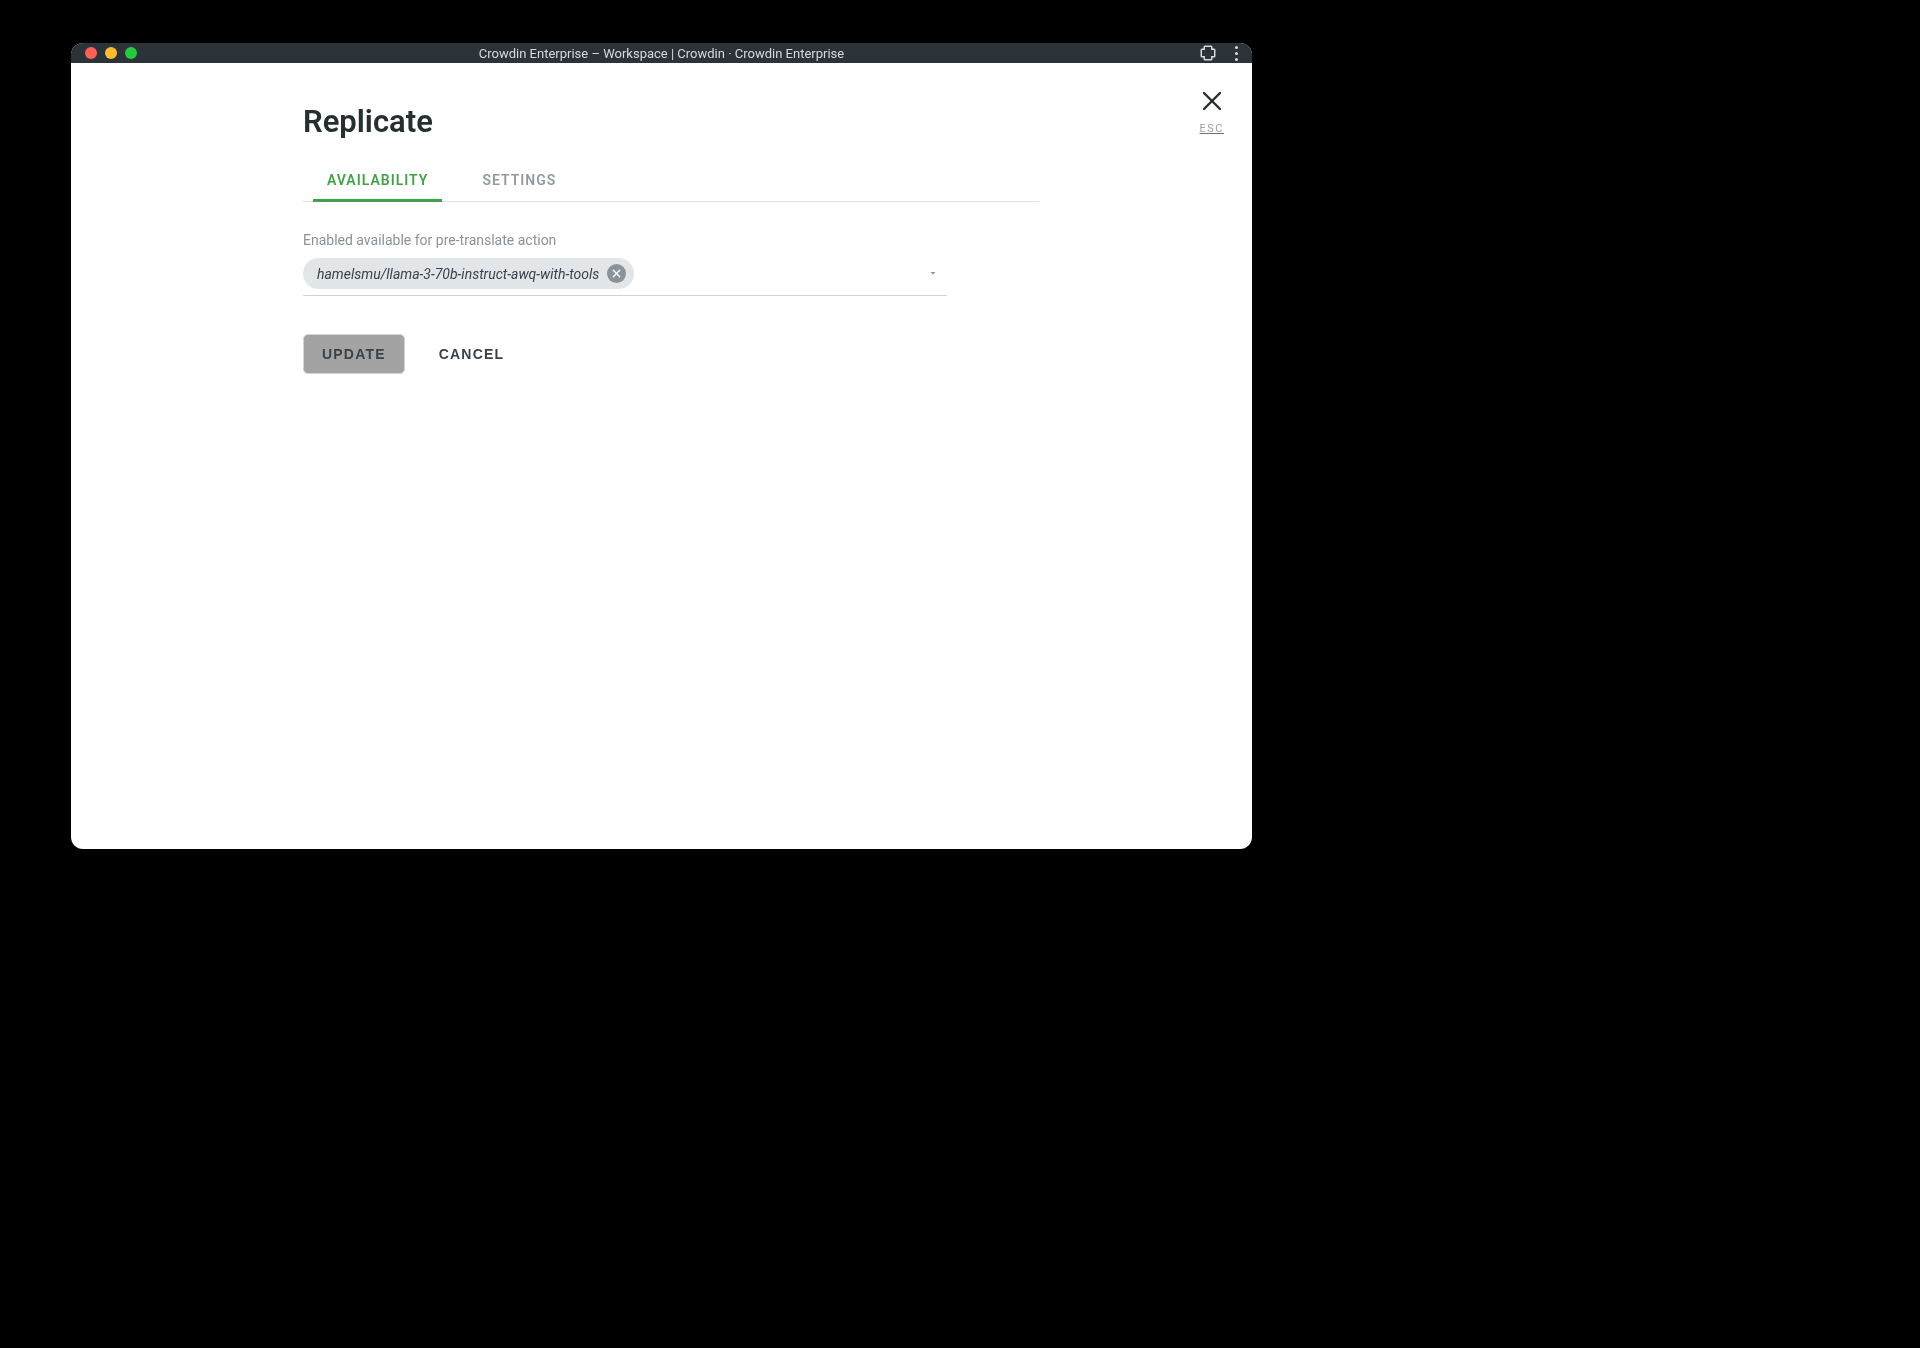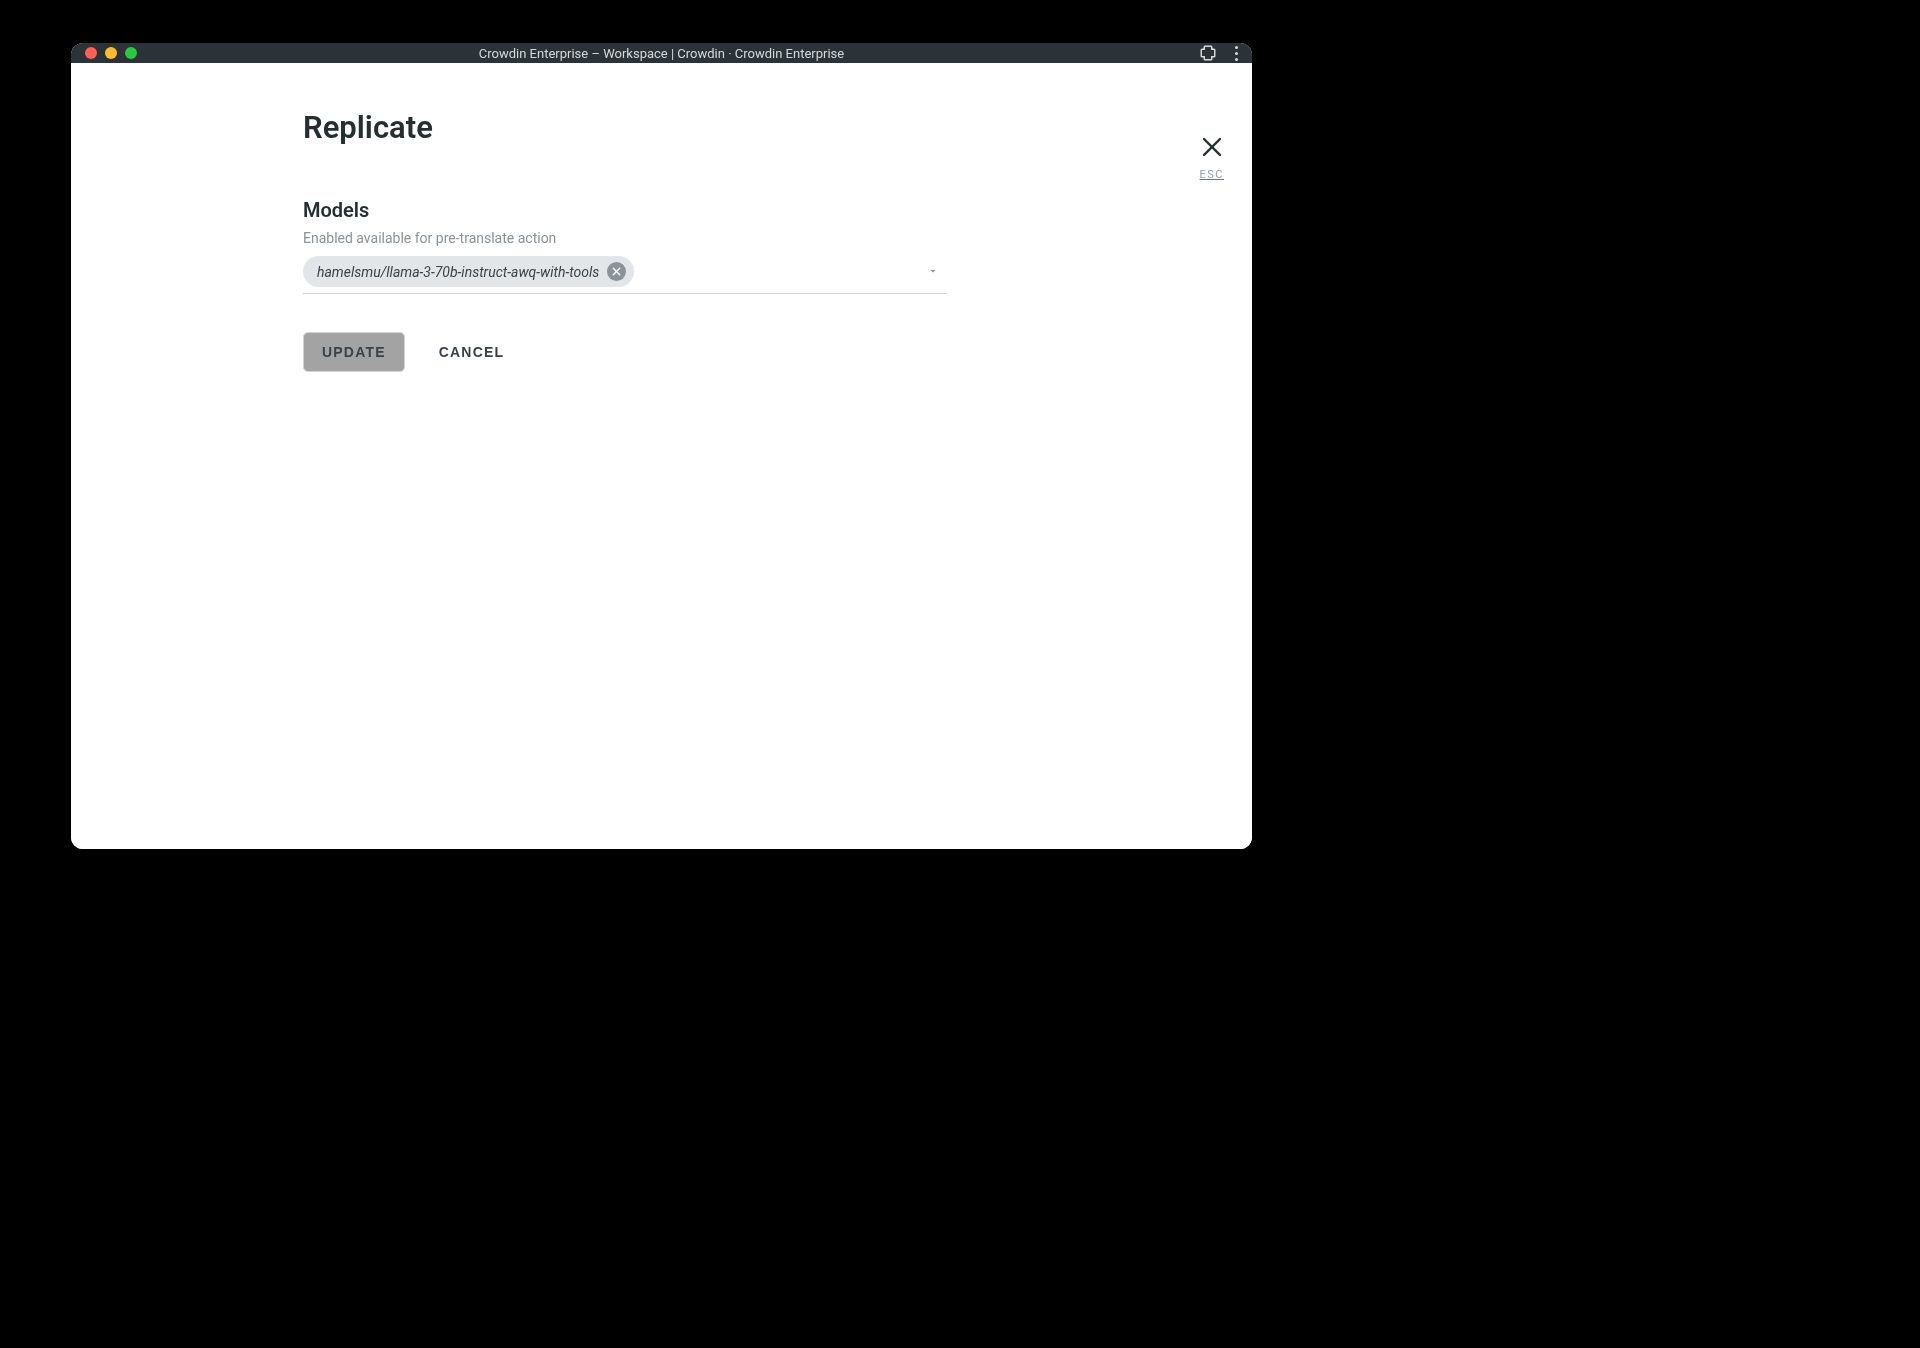--- a/index.html
+++ b/index.html
@@ -96,23 +96,23 @@
       cursor: pointer;
       font-weight: 300;
     }
     .close-esc {
       font-size: 11px;
       letter-spacing: 1.5px;
       margin-top: 4px;
       color: #9aa1a7;
     }
     .panel {
+      padding-top: 40px;
       padding-left: 232px;
       width: 968px;
-      margin-top: 46px;
     }
     .panel-title {
       font-size: 31px;
       font-weight: 600;
       color: #262f30;
       margin-bottom: 22px;
     }
     .tabs {
       display: flex;
       gap: 42px;
@@ -274,24 +274,27 @@
           <line x1="4" y1="4" x2="20" y2="20"></line>
           <line x1="20" y1="4" x2="4" y2="20"></line>
         </svg>
       </div>
       <div class="close-esc">ESC</div>
     </div>
 
     <div class="panel">
       <h1 class="panel-title">Replicate</h1>
 
+      <div class="tabs">
+        <div class="tab active">AVAILABILITY</div>
+        <div class="tab">SETTINGS</div>
+      </div>
 
       <div class="section">
 
-        <div class="models-heading">Models</div>
         <div class="models-sub">Enabled available for pre-translate action</div>
 
         <div class="select-row">
           <div class="chip">
             <span class="chip-text">hamelsmu/llama-3-70b-instruct-awq-with-tools</span>
             <span class="chip-x">
               <svg viewBox="0 0 24 24" stroke="#fff" stroke-width="3" stroke-linecap="round">
                 <line x1="5" y1="5" x2="19" y2="19"></line>
                 <line x1="19" y1="5" x2="5" y2="19"></line>
               </svg>

